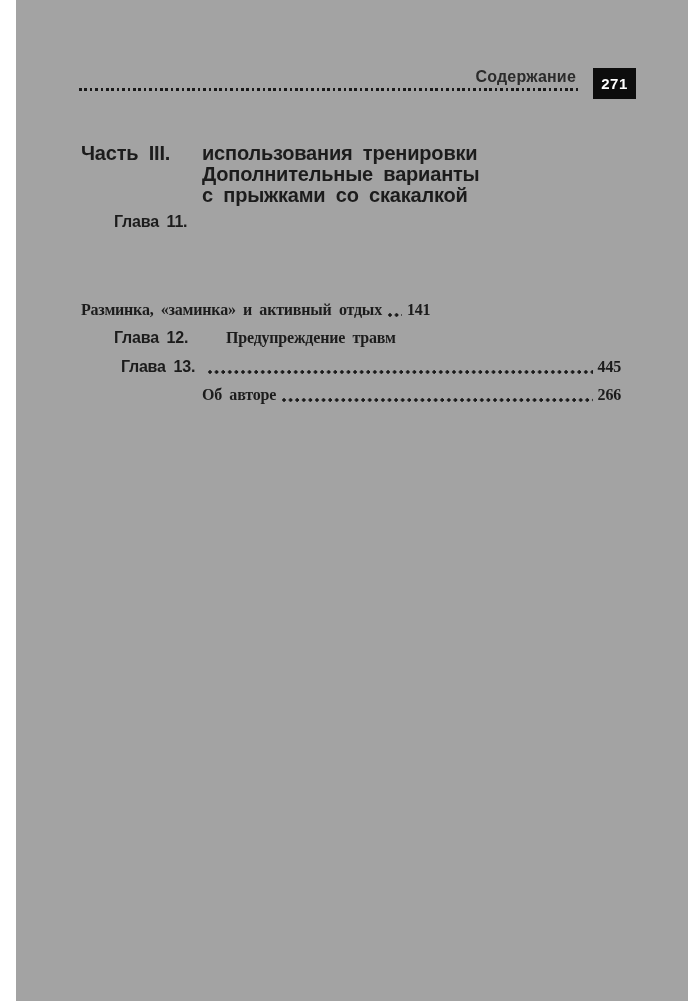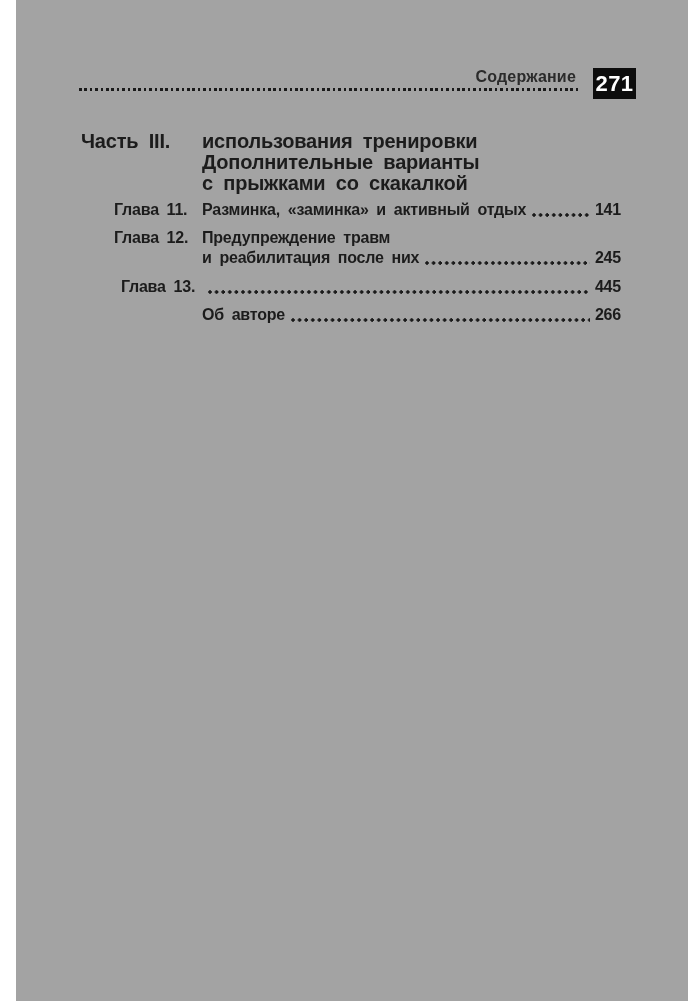--- a/index.html
+++ b/index.html
@@ -49,32 +49,32 @@
       #1a1a1a 0px, #1a1a1a 2.6px,
       transparent 2.6px, transparent 5.4px);
   }
   .page-badge {
     flex: 0 0 auto;
     margin-left: 15px;
     width: 43px;
     height: 31px;
     background: #0d0d0d;
     color: #ffffff;
-    font-size: 22px;
+    font-size: 15px;
     font-weight: 700;
     display: flex;
     align-items: center;
     justify-content: center;
     letter-spacing: 0.5px;
   }
 
   
   .toc {
     position: absolute;
-    top: 131px;
+    top: 143px;
     left: 65px;
     width: 540px;
   }
   .part-row {
     display: flex;
     align-items: flex-start;
     font-weight: 700;
     font-size: 20px;
     line-height: 21px;
     letter-spacing: -0.2px;
@@ -89,32 +89,33 @@
   }
   .entry {
     display: flex;
     align-items: flex-start;
     font-weight: 700;
     font-size: 16px;
     line-height: 20px;
     letter-spacing: -0.2px;
     word-spacing: 3.5px;
   }
-  .entry-1 { margin-top: 6px; }
-  .entry-2 { margin-top: 8px; }
+  .entry-1 { margin-top: 6px; flex-direction: column; }
+  .entry-2 { margin-top: 8px; gap: 24px; }
   .entry-3 { margin-top: 9px; text-align: center; }
   .entry-4 { margin-top: 8px; }
   .entry-label {
     flex: 0 0 88px;
     margin-left: 33px;
     white-space: nowrap;
   }
   .entry-title {
     flex: 1 1 auto;
     min-width: 0;
+    font-family: Liberation Serif, serif;
   }
   .t-line {
     display: flex;
     align-items: baseline;
   }
   .t-text {
     white-space: nowrap;
   }
   .dot-leader {
     flex: 1 1 auto;
@@ -168,25 +169,20 @@
         </div>
       </div>
     </div>
 
     <div class="entry entry-2">
       <span class="entry-label">Глава 12.</span>
       <div class="entry-title">
         <div class="t-line">
           <span class="t-text">Предупреждение травм</span>
         </div>
-        <div class="t-line">
-          <span class="t-text">и реабилитация после них</span>
-          <span class="dot-leader"></span>
-          <span class="pg-num">245</span>
-        </div>
       </div>
     </div>
 
     <div class="entry entry-3">
       <span class="entry-label">Глава 13.</span>
       <div class="entry-title">
         <div class="t-line">
           <span class="dot-leader"></span>
           <span class="pg-num">445</span>
         </div>

